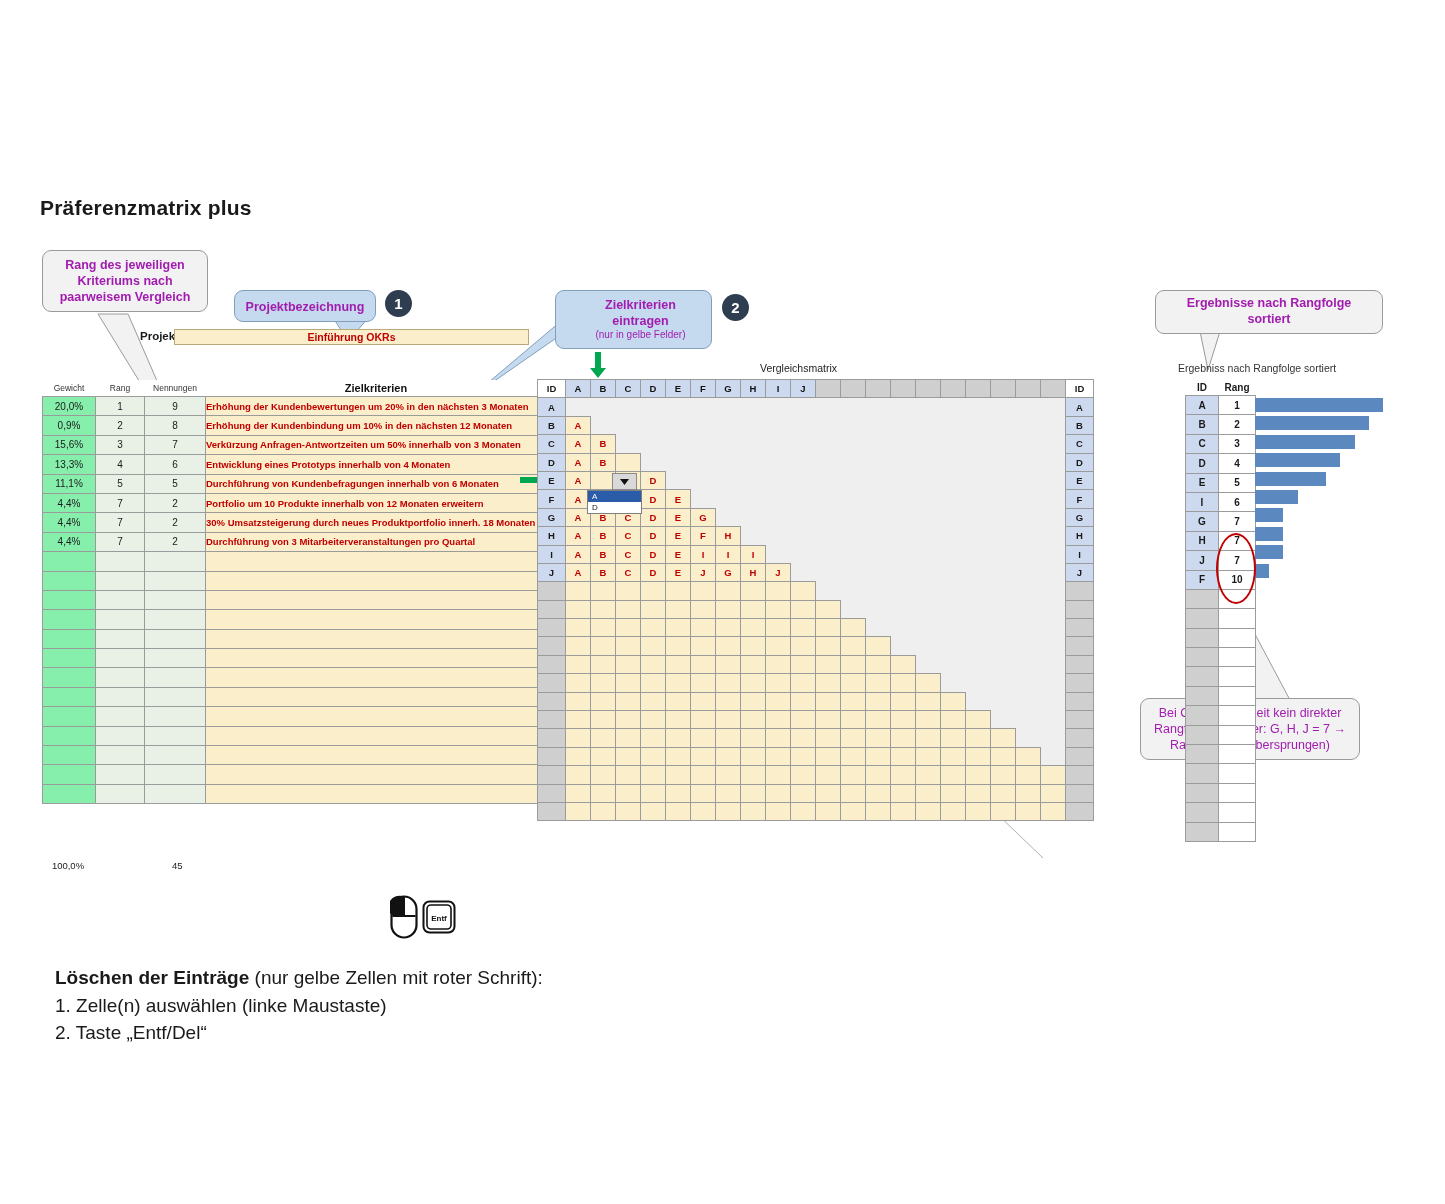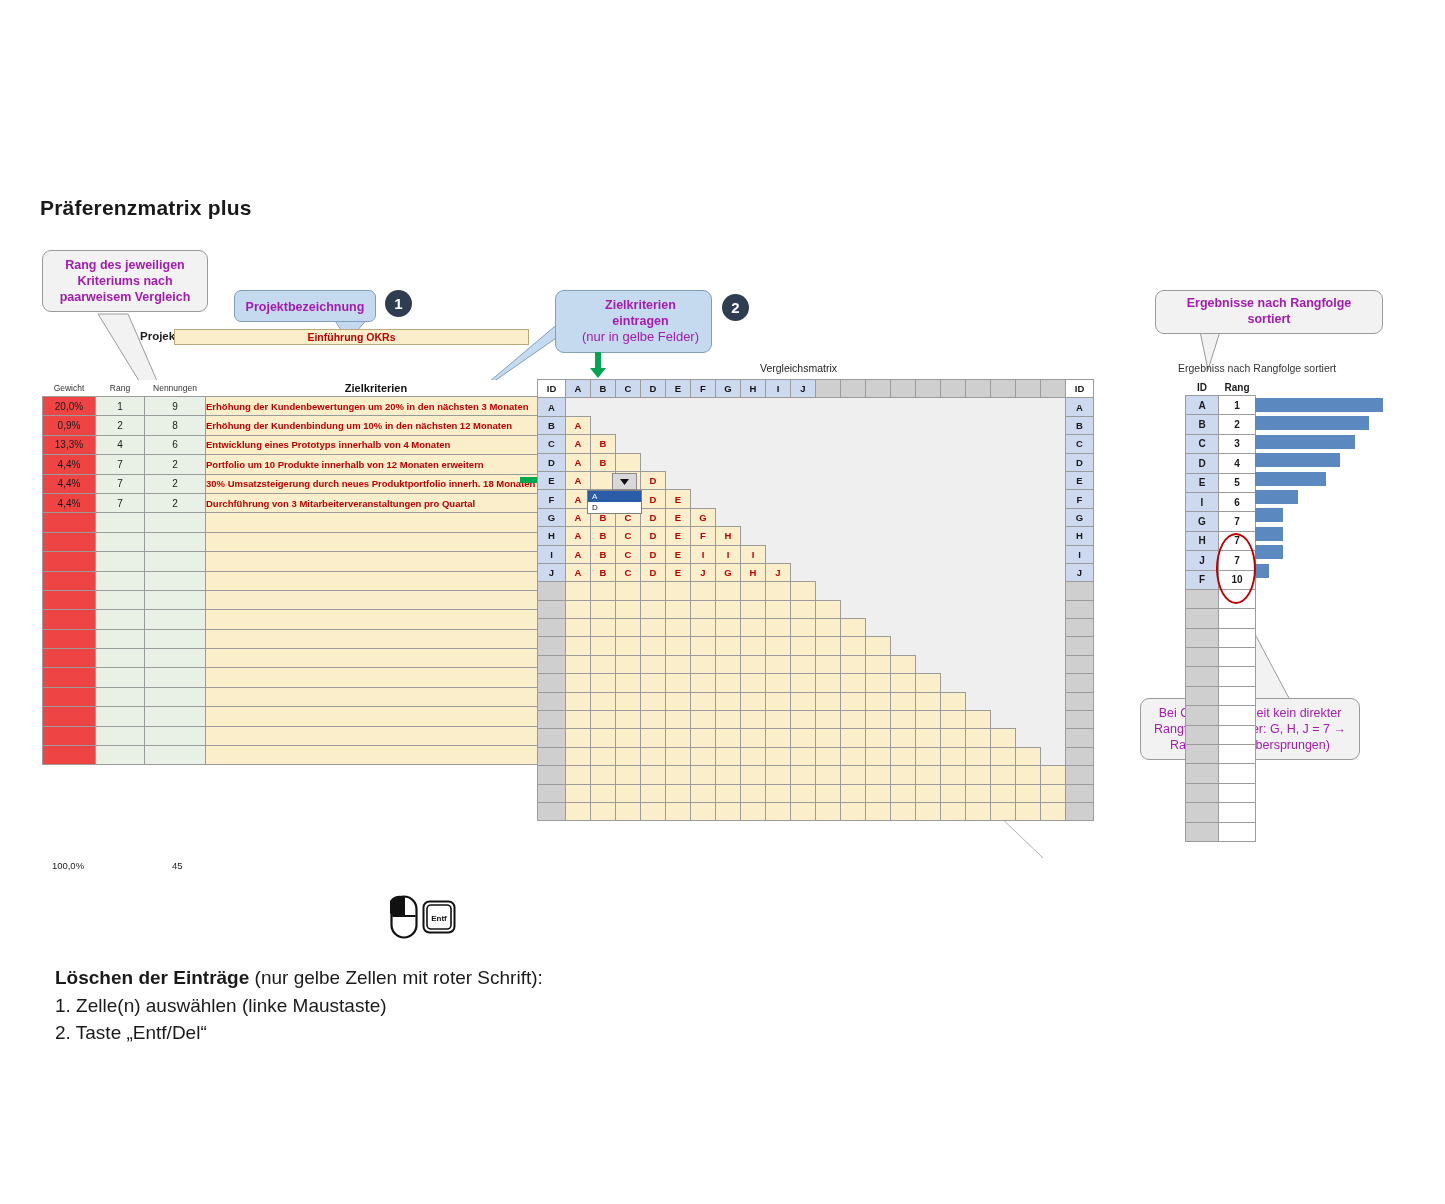--- a/index.html
+++ b/index.html
@@ -10,21 +10,21 @@
   
   #page-title{left:40px;top:196px;font-size:21px;font-weight:bold;letter-spacing:.2px;}
 
   
   .callout{position:absolute;background:#f2f2f2;border:1.1px solid #9a9a9a;
            border-radius:9px;box-sizing:border-box;text-align:center;
            font-size:12.5px;line-height:1.28;padding:6px 10px;color:#a21caf;}
   .callout b,.callout .b{font-weight:bold;}
   .callout.blue{background:#c5daef;border-color:#7f9fbd;}
   .callout.green{background:#d9efe1;border-color:#7fae91;}
-  .sub{font-weight:normal;font-size:13px;}
+  .sub{font-weight:normal;font-size:10px;}
 
   
   #leaders{position:absolute;left:0;top:0;width:1445px;height:1204px;pointer-events:none;}
 
   
   .badge{position:absolute;width:27px;height:27px;border-radius:50%;
          background:#2e3d50;color:#fff;font-size:15px;font-weight:bold;
          display:flex;align-items:center;justify-content:center;}
 
   
@@ -34,21 +34,21 @@
        color:#c00000;font-size:10.5px;font-weight:bold;text-align:center;
        line-height:14px;}
 
   
   #left-table{left:42px;top:380px;}
   #left-table table{border-collapse:collapse;font-size:10px;}
   #left-table td,#left-table th{border:1px solid #9b9b9b;height:18.4px;padding:0;}
   #left-table thead th{border:none;font-size:8.5px;font-weight:normal;color:#333;
         text-align:center;height:16px;background:#fff;}
   #left-table thead th.zk{font-size:11px;font-weight:bold;color:#111;}
-  .c-gew{width:52px;background:#ef4444;text-align:center;}
+  .c-gew{width:52px;background:#86efac;text-align:center;}
   .c-rang{width:48px;background:#e9f0e5;text-align:center;}
   .c-nen{width:60px;background:#e9f0e5;text-align:center;}
   .c-krit{width:340px;background:#fbeecb;color:#c00000;font-weight:bold;
           font-size:9.5px;padding-left:8px;}
   #left-total{left:42px;top:860px;width:220px;font-size:9.5px;}
   #left-total span{display:inline-block;}
 
   
   #matrix{left:537px;top:379px;}
   #matrix table{border-collapse:collapse;font-size:9.5px;table-layout:fixed;}
@@ -123,21 +123,21 @@
 
   <polygon points="1256,700 1290,700 1240,606" fill="#f2f2f2" stroke="#9a9a9a" stroke-width="1"></polygon>
 
   <line x1="565" y1="400" x2="1043" y2="858" stroke="#b0b0b0" stroke-width="1"></line>
 </svg>
 
 <div class="abs" id="page-title">Präferenzmatrix plus</div>
 
 <div class="callout" style="left:42px;top:250px;width:166px;font-weight:bold;">Rang des jeweiligen Kriteriums nach paarweisem Vergleich</div>
 
-<div class="callout blue" style="left:234px;top:290px;width:142px;font-weight:bold;padding-top:8px;border-radius:7px;">Projektbezeichnung</div>
+<div class="callout blue" style="left:234px;top:290px;width:142px;font-weight:bold;padding-top:8px;">Projektbezeichnung</div>
 <div class="badge" style="left:385px;top:290px;">1</div>
 
 <div class="callout blue" style="left:555px;top:290px;width:157px;padding-left:24px;">
   <div class="b">Zielkriterien eintragen</div>
   <div class="sub">(nur in gelbe Felder)</div>
 </div>
 <div class="badge" style="left:722px;top:294px;">2</div>
 
 <div class="callout green" style="left:621px;top:422px;width:138px;padding:5px 8px;">
   <div style="font-weight:normal;">Beispiel:</div>
@@ -183,24 +183,36 @@
           <td class="c-nen">9</td>
           <td class="c-krit">Erhöhung der Kundenbewertungen um 20% in den nächsten 3 Monaten</td>
         </tr>
         <tr>
           <td class="c-gew">0,9%</td>
           <td class="c-rang">2</td>
           <td class="c-nen">8</td>
           <td class="c-krit">Erhöhung der Kundenbindung um 10% in den nächsten 12 Monaten</td>
         </tr>
         <tr>
+          <td class="c-gew">15,6%</td>
+          <td class="c-rang">3</td>
+          <td class="c-nen">7</td>
+          <td class="c-krit">Verkürzung Anfragen-Antwortzeiten um 50% innerhalb von 3 Monaten</td>
+        </tr>
+        <tr>
           <td class="c-gew">13,3%</td>
           <td class="c-rang">4</td>
           <td class="c-nen">6</td>
           <td class="c-krit">Entwicklung eines Prototyps innerhalb von 4 Monaten</td>
+        </tr>
+        <tr>
+          <td class="c-gew">11,1%</td>
+          <td class="c-rang">5</td>
+          <td class="c-nen">5</td>
+          <td class="c-krit">Durchführung von Kundenbefragungen innerhalb von 6 Monaten</td>
         </tr>
         <tr>
           <td class="c-gew">4,4%</td>
           <td class="c-rang">7</td>
           <td class="c-nen">2</td>
           <td class="c-krit">Portfolio um 10 Produkte innerhalb von 12 Monaten erweitern</td>
         </tr>
         <tr>
           <td class="c-gew">4,4%</td>
           <td class="c-rang">7</td>

